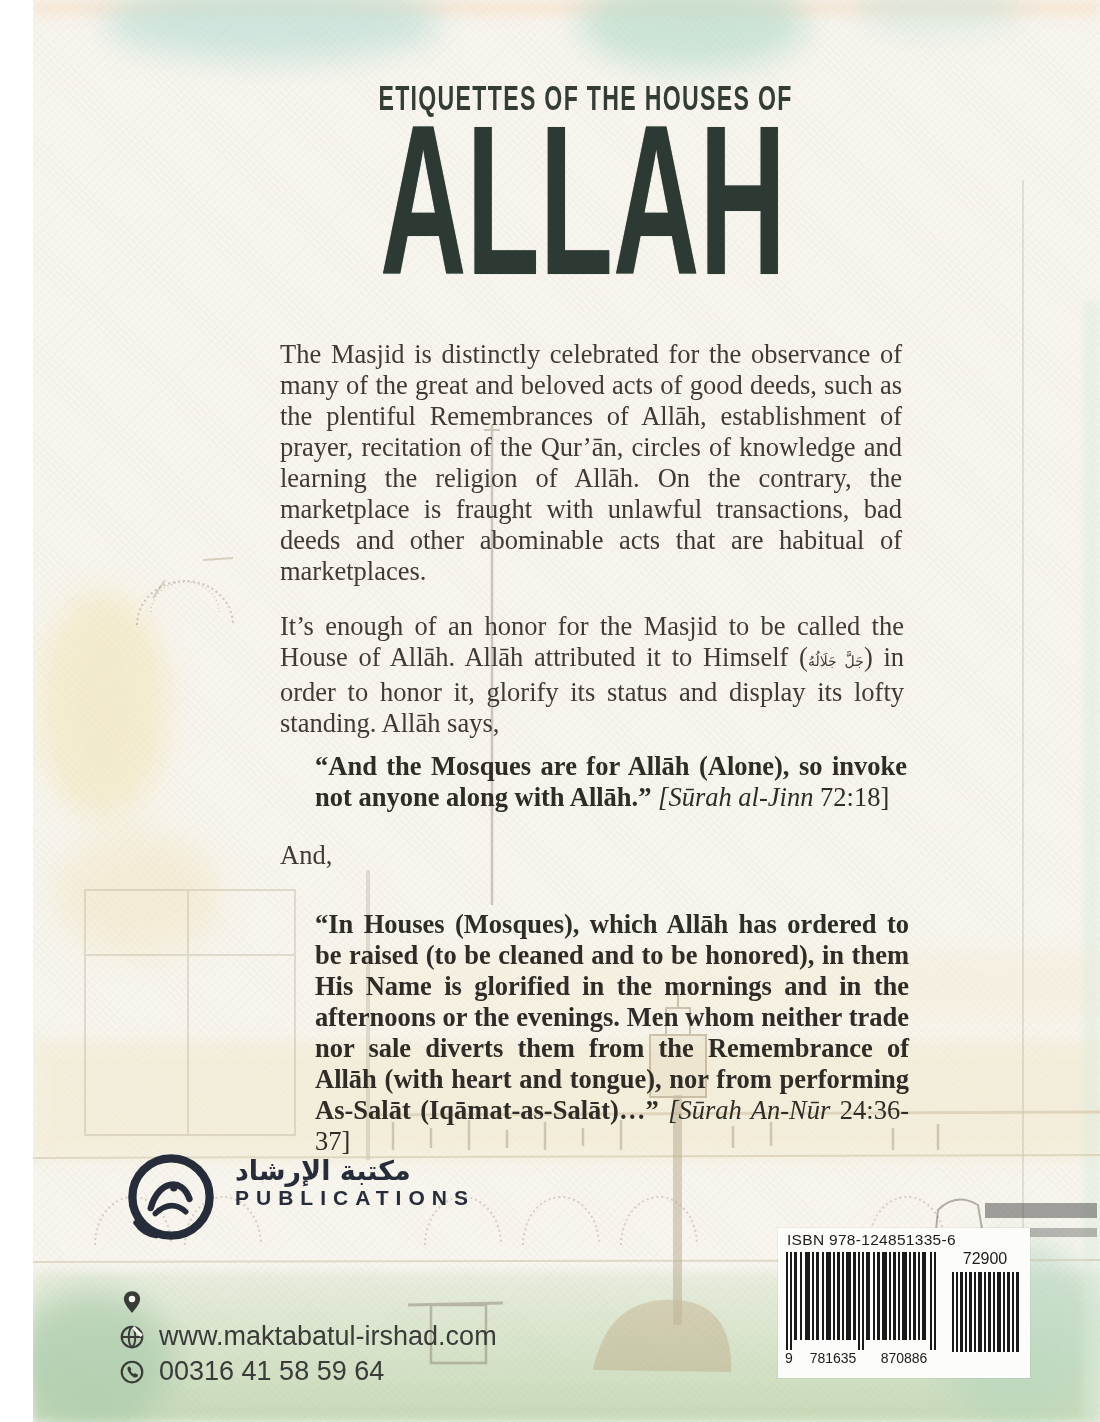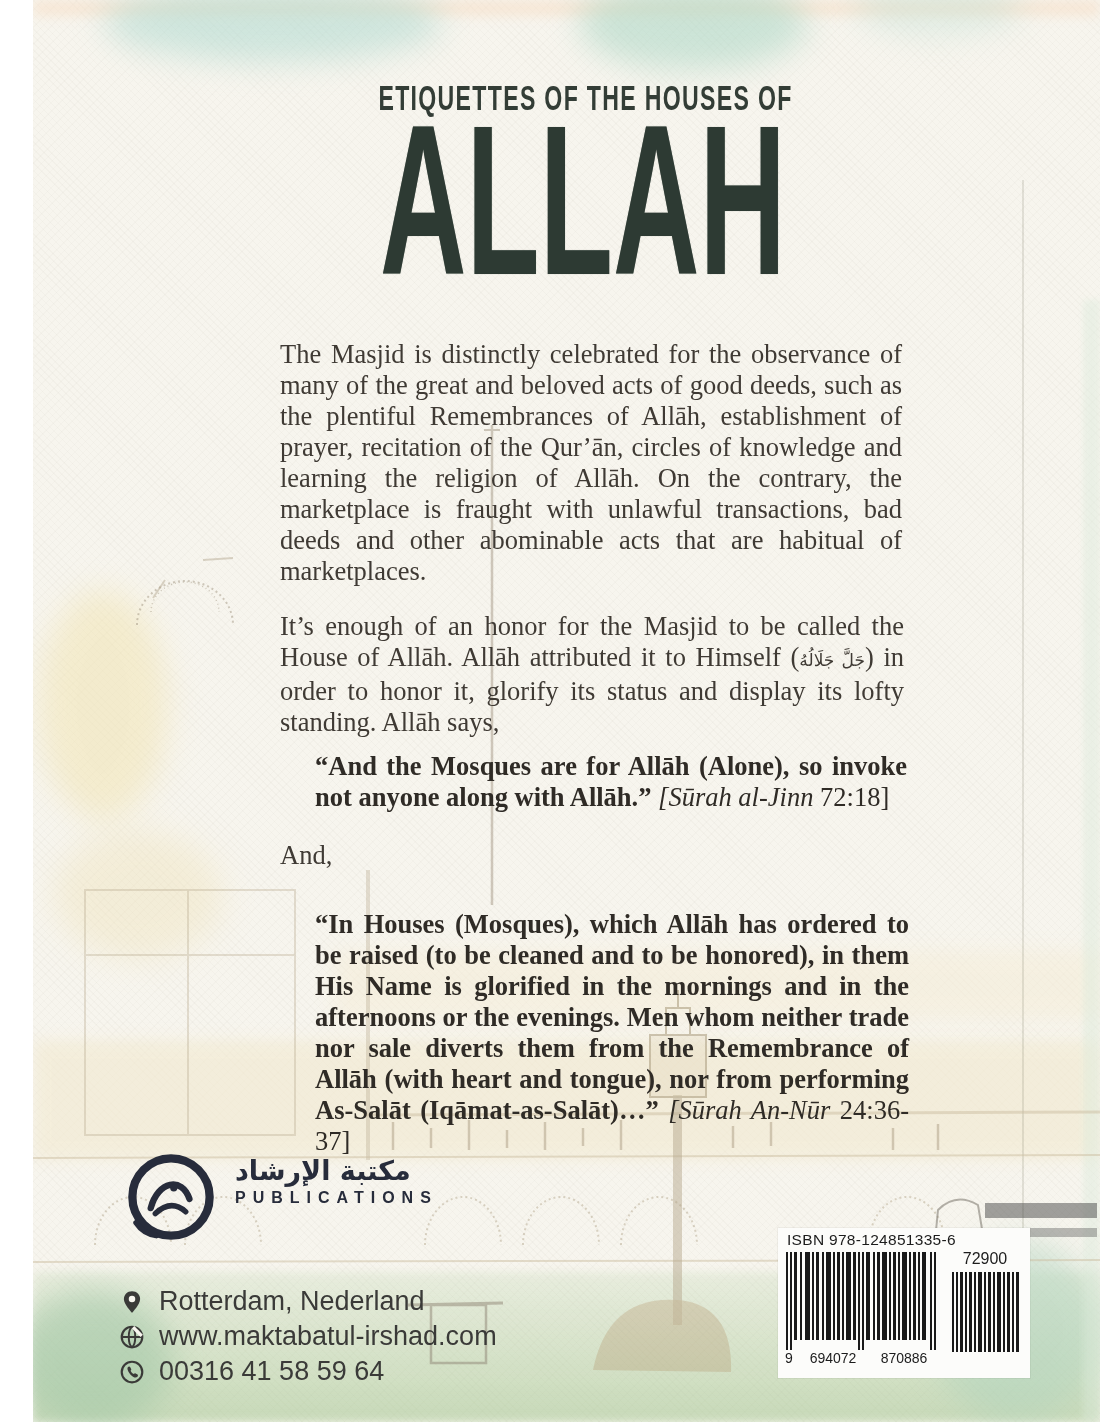--- a/index.html
+++ b/index.html
@@ -19,36 +19,36 @@
     font-family:"Liberation Sans",sans-serif;font-weight:700;font-size:35px;color:#333d36;
     letter-spacing:2px;transform:scaleX(.66);transform-origin:50% 0;white-space:nowrap;}
   .maintitle{position:absolute;left:180px;top:108px;width:740px;text-align:center;
     font-family:"Liberation Sans",sans-serif;font-weight:900;font-size:214px;line-height:184px;
     color:#2d3a33;letter-spacing:0px;transform:scaleX(.56);transform-origin:50% 0;white-space:nowrap;
     text-shadow:0 0 1px rgba(45,58,51,.6);}
   .para{position:absolute;color:#3f3a34;font-size:26.5px;line-height:31px;
     text-align:justify;}
   .p1{left:247px;top:312px;width:622px;}
   .p2{left:247px;top:584px;width:624px;}
-  .honorific{font-family:Liberation Serif, serif;font-size:17px;color:#3f3a34;}
+  .honorific{font-family:Liberation Sans, sans-serif;font-size:14px;color:#3f3a34;}
   .quote{position:absolute;color:#2f2b26;font-size:26.5px;line-height:31px;text-align:justify;}
   .quote .qt{font-weight:700;}
   .quote .ref-i{font-style:italic;font-weight:400;}
   .quote .ref-r{font-weight:400;}
   .q1{left:282px;top:724px;width:592px;}
   .andword{position:absolute;left:247px;top:840px;font-size:26.5px;color:#3f3a34;}
   .q2{left:282px;top:882px;width:594px;}
 
   .publisher{position:absolute;left:92px;top:1150px;display:flex;align-items:flex-start;}
   .logo-mark{width:92px;height:94px;flex:0 0 auto;}
   .pub-text{margin-left:18px;padding-top:6px;color:#272c3b;}
   .pub-arabic{font-family:"DejaVu Sans",sans-serif;font-size:27px;font-weight:700;text-align:left;
     direction:rtl;line-height:30px;}
   .pub-name{font-family:"Liberation Sans",sans-serif;font-size:35px;font-weight:700;line-height:40px;letter-spacing:0.5px;}
-  .pub-sub{font-family:"Liberation Sans",sans-serif;font-size:16px;font-weight:700;letter-spacing:7px;line-height:24px;}
+  .pub-sub{font-family:"Liberation Sans",sans-serif;font-size:21px;font-weight:700;letter-spacing:7px;line-height:24px;}
 
   .contact{position:absolute;left:86px;top:1284px;font-family:"Liberation Sans",sans-serif;
     font-size:27px;color:#3a3a38;}
   .contact-row{display:flex;align-items:center;height:35px;}
   .contact-row .cicon{width:26px;height:26px;margin-right:14px;flex:0 0 auto;}
 
   .barcode-box{position:absolute;left:745px;top:1228px;width:252px;height:150px;
     background:#fcfcfa;box-shadow:0 0 0 1px rgba(0,0,0,.04);}
   .isbn-label{position:absolute;left:9px;top:3px;font-family:"Liberation Sans",sans-serif;
     font-size:15.5px;color:#1c1c1c;letter-spacing:0.3px;}
@@ -178,21 +178,20 @@
         <div class="pub-sub">PUBLICATIONS</div>
       </div>
     </div>
 
     <div class="contact">
       <div class="contact-row">
         <svg class="cicon" viewBox="0 0 24 24">
           <path d="M12 2 C 7.6 2 4.5 5.2 4.5 9.3 C 4.5 14.4 12 22 12 22 C 12 22 19.5 14.4 19.5 9.3 C 19.5 5.2 16.4 2 12 2 Z" fill="#3a3a38"></path>
           <circle cx="12" cy="9.3" r="3" fill="#f7f5ee"></circle>
         </svg>
-        <span>Rotterdam, Nederland</span>
       </div>
       <div class="contact-row">
         <svg class="cicon" viewBox="0 0 24 24">
           <circle cx="12" cy="12" r="9.5" fill="none" stroke="#3a3a38" stroke-width="2"></circle>
           <path d="M3 12 h18 M12 2.5 c -4 3 -4 16 0 19 M12 2.5 c 4 3 4 16 0 19" fill="none" stroke="#3a3a38" stroke-width="1.8"></path>
           <path d="M13 3 L21 11" stroke="#f7f5ee" stroke-width="3"></path>
         </svg>
         <span>www.maktabatul-irshad.com</span>
       </div>
       <div class="contact-row">
@@ -235,21 +234,21 @@
           <rect x="123" y="0" width="2" height="88"></rect>
             <rect x="127" y="0" width="3" height="88"></rect>
           <rect x="132" y="0" width="2" height="88"></rect>
             <rect x="136" y="0" width="4" height="88"></rect>
           <rect x="144" y="0" width="2" height="98"></rect>
             <rect x="148" y="0" width="2" height="98"></rect>
         </g>
       </svg>
       <div class="bars-digits">
         <span class="bd1">9</span>
-        <span class="bd2">694072</span>
+        <span class="bd2">781635</span>
         <span class="bd3">870886</span>
       </div>
       <div class="price-code">72900</div>
       <svg class="bars-addon" viewBox="0 0 68 80" preserveAspectRatio="none">
         <g fill="#1a1a1a">
           <rect x="0" y="0" width="2" height="80"></rect>
             <rect x="4" y="0" width="2" height="80"></rect>
           <rect x="8" y="0" width="3" height="80"></rect>
             <rect x="13" y="0" width="2" height="80"></rect>
           <rect x="17" y="0" width="3" height="80"></rect>

